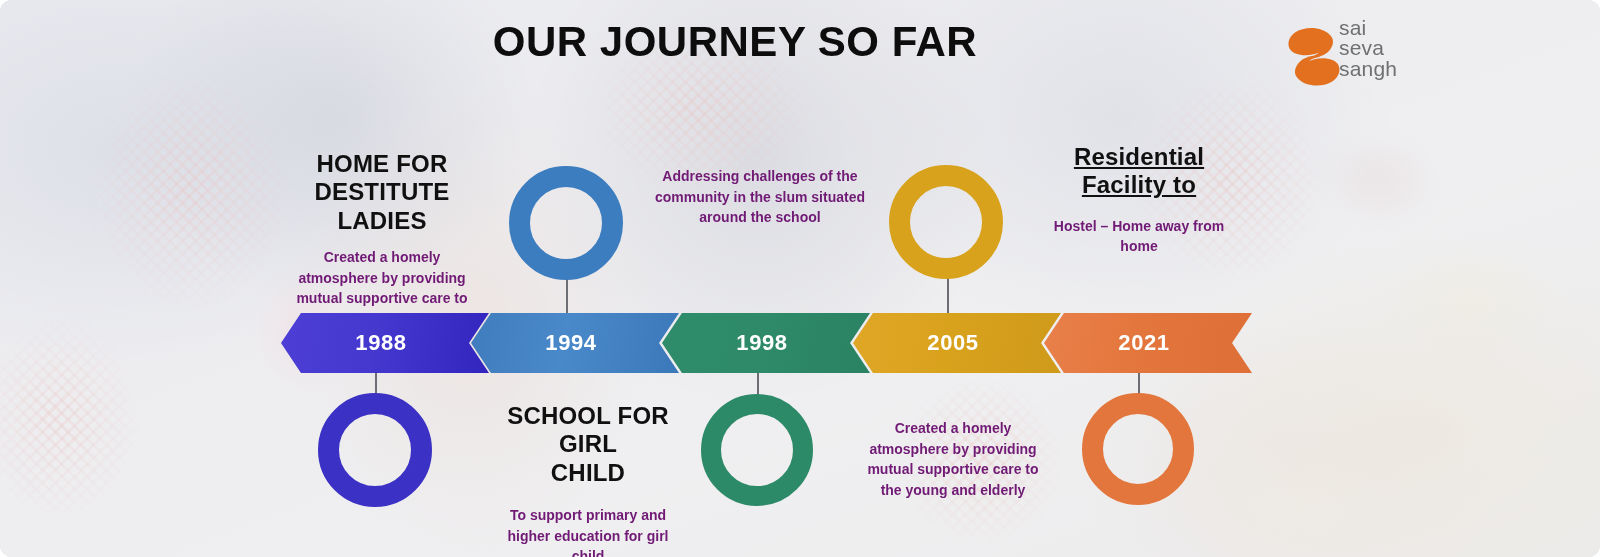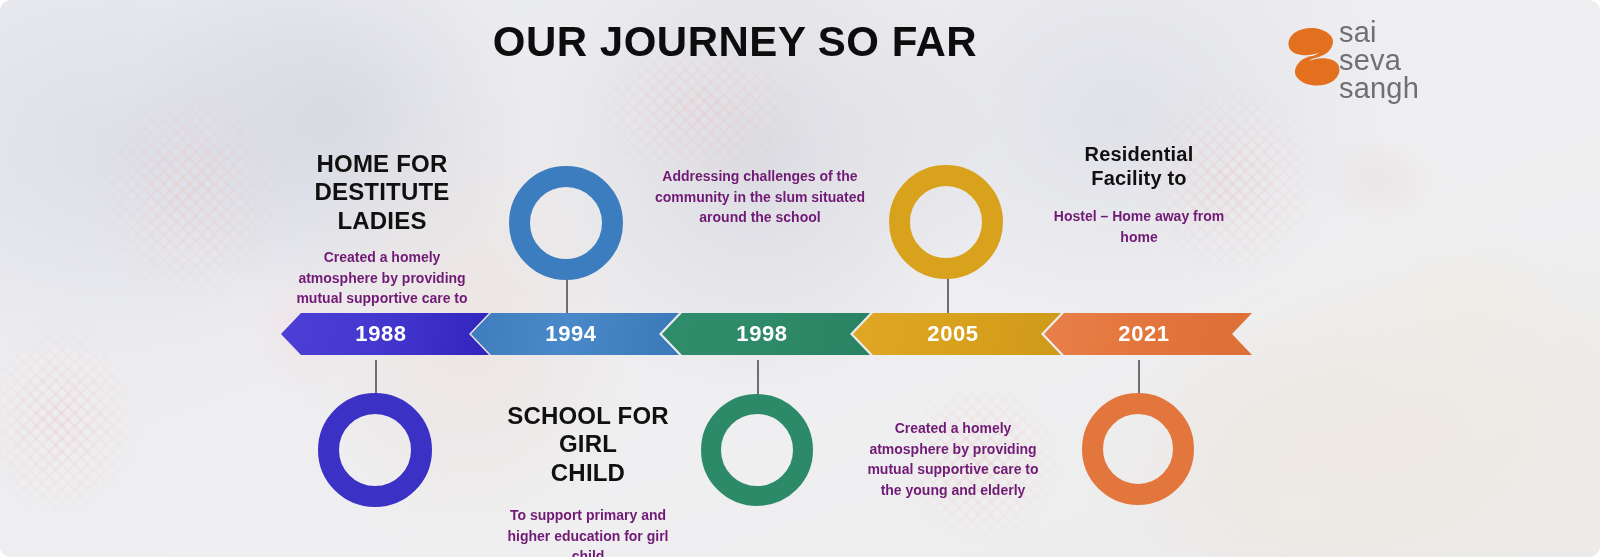--- a/index.html
+++ b/index.html
@@ -86,38 +86,38 @@
     top: 18px;
     width: 150px;
     height: 78px;
   }
   .logo svg { display:block; }
   .logo-words {
     position: absolute;
     left: 56px;
     top: 0px;
     line-height: 0.97;
-    font-size: 29px;
+    font-size: 21px;
     color: #6f7071;
     font-weight: 500;
     letter-spacing: 0.2px;
   }
 
   
   .timeline {
     position: absolute;
     left: 281px;
     top: 313px;
     width: 952px;
     height: 50px;
   }
   .chev {
     position: absolute;
     top: 0;
-    height: 42px;
+    height: 60px;
     display: flex;
     align-items: center;
     justify-content: center;
     -webkit-clip-path: polygon(0 50%, 9.6% 0, 100% 0, 90.4% 50%, 100% 100%, 9.6% 100%);
     clip-path: polygon(0 50%, 9.6% 0, 100% 0, 90.4% 50%, 100% 100%, 9.6% 100%);
   }
   .chev-year {
     color: #ffffff;
     font-size: 22px;
     font-weight: bold;
@@ -194,21 +194,21 @@
       <span>DESTITUTE LADIES</span>
     </h3>
     <p>Created a homely atmosphere by providing mutual supportive care to the young and elderly</p>
   </div>
 
   <div class="block" style="left:640px; top:150px; width:240px;">
     <p style="margin-top:16px;">Addressing challenges of the community in the slum situated around the school</p>
   </div>
 
   <div class="block" style="left:1036px; top:143px; width:206px;">
-    <h3 style="font-size:20px; line-height:1.18;">
+    <h3 style="font-size:24px; line-height:1.18;text-decoration:underline;">
       <span>Residential</span><br>
       <span>Facility to</span><br>
     </h3>
     <p style="margin-top:16px;">Hostel – Home away from home</p>
   </div>
 
   <div class="block" style="left:488px; top:402px; width:200px;">
     <h3>
       <span>SCHOOL FOR GIRL</span><br>
       <span>CHILD</span>

